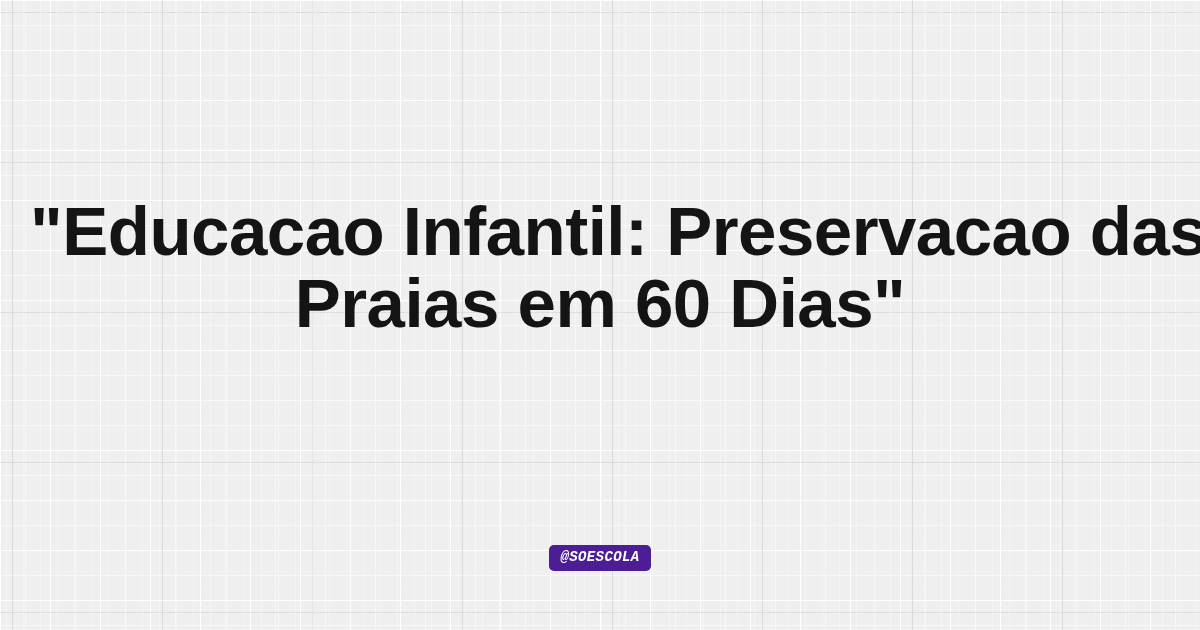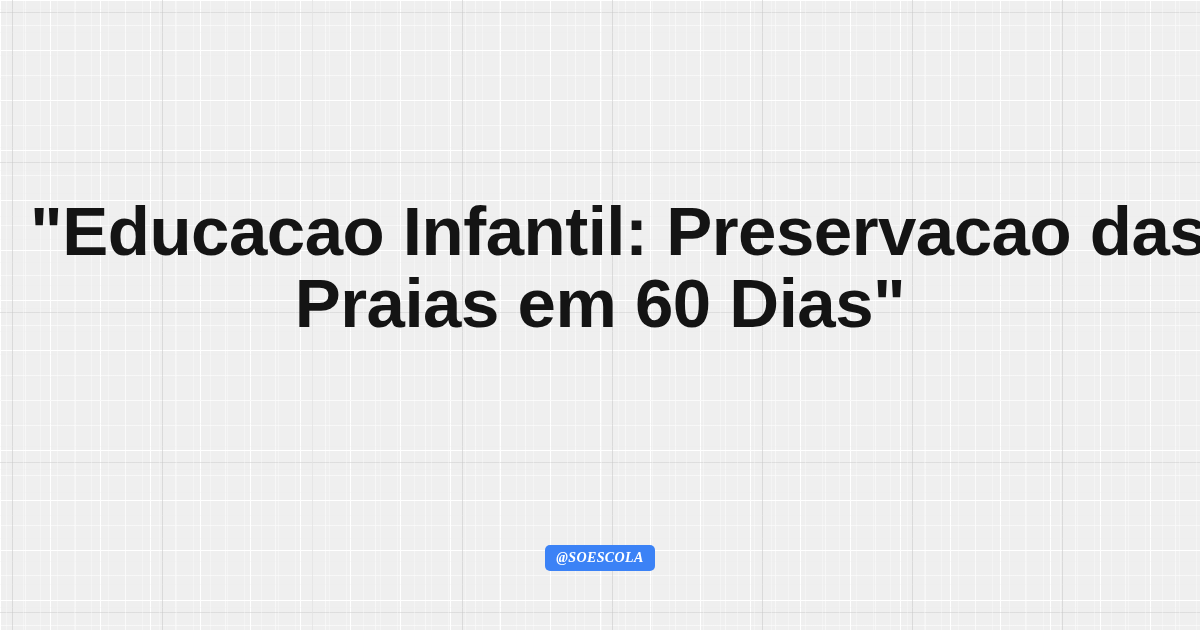--- a/index.html
+++ b/index.html
@@ -102,23 +102,23 @@
   .badge-wrap {
     position: absolute;
     left: 0;
     right: 0;
     top: 545px;
     text-align: center;
   }
 
   .badge {
     display: inline-block;
-    background: #3b82f6;
+    background: #4c1d95;
     color: #ffffff;
-    font-family: Liberation Serif, serif;
+    font-family: Liberation Mono, monospace;
     font-weight: bold;
     font-style: italic;
     font-size: 14px;
     line-height: 15px;
     letter-spacing: 0.4px;
     padding: 5px 11px 6px 11px;
     border-radius: 5px;
   }
 </style>
 </head>

